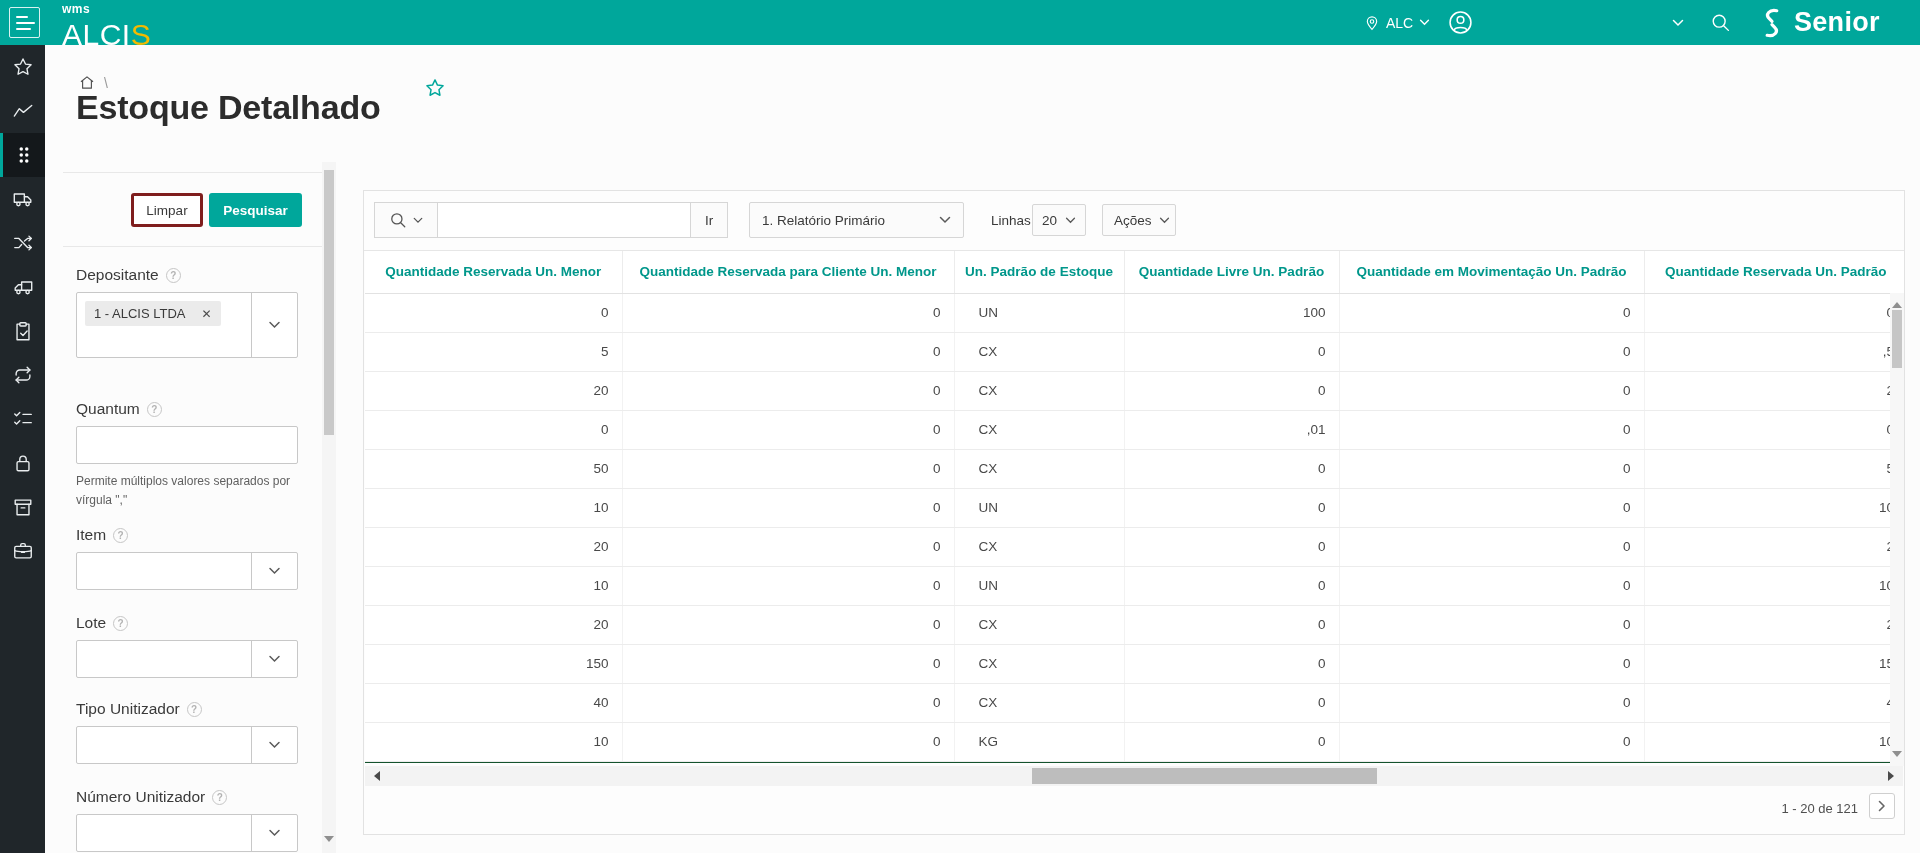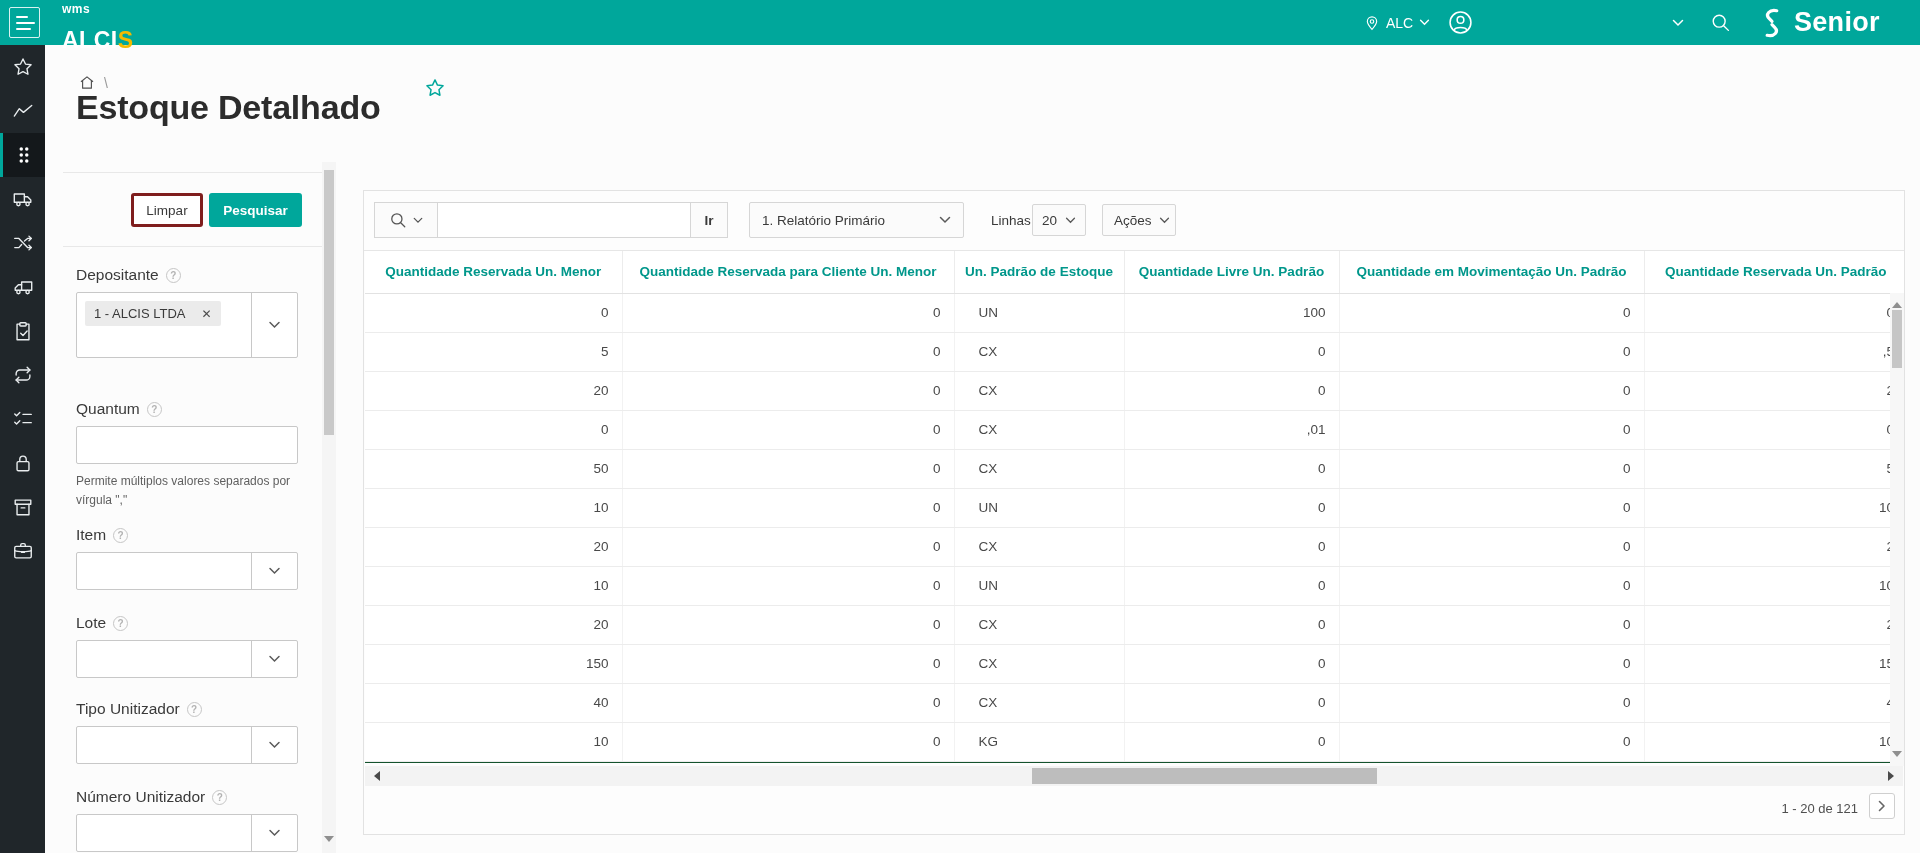--- a/index.html
+++ b/index.html
@@ -7,21 +7,21 @@
     font-family:"Liberation Sans","DejaVu Sans",sans-serif;position:relative;color:#3a3a3a}
   .abs{position:absolute}
   svg{display:block}
 
   
   .topbar{position:absolute;left:0;top:0;width:1920px;height:45px;background:#00a79b;z-index:30}
   .burger{position:absolute;left:9px;top:7px;width:31px;height:31px;border:1px solid rgba(255,255,255,.85);border-radius:2px}
   .burger i{position:absolute;left:6px;height:2px;background:#fff;border-radius:1px}
   .logo{position:absolute;left:62px;top:3px;line-height:1;color:#fff}
   .logo .l1{font-size:12px;font-weight:bold;letter-spacing:.5px}
-  .logo .l2{font-size:23px;font-weight:bold;letter-spacing:.5px;margin-top:14px}
+  .logo .l2{font-size:30px;font-weight:normal;letter-spacing:.5px;margin-top:5px}
   .logo .yellow{color:#f2ba00}
   .tb-right{position:absolute;top:0;height:45px;display:flex;align-items:center;color:#fff}
   .branch{display:flex;align-items:center;gap:6px;font-size:14px}
   .senior-text{font-size:27px;font-weight:bold;color:#fff;letter-spacing:.3px}
 
   
   .rail{position:absolute;left:0;top:45px;width:45px;height:808px;background:#20262a;z-index:20}
   .rail-item{width:45px;height:44px;display:flex;align-items:center;justify-content:center;position:relative}
   .rail-item.active{background:#14181b;border-left:3px solid #00a79b}
 
@@ -356,21 +356,21 @@
             <path d="M15.6 15.6L21 21"></path>
           </svg>
       </span>
       <span>
         <svg width="10" height="7" viewBox="0 0 12 8" fill="none" stroke="#555" stroke-width="1.5" stroke-linecap="round">
             <path d="M1.5 1.5L6 6l4.5-4.5"></path>
           </svg>
       </span>
     </div>
     <input class="tb-ctl tb-input" style="left: 73px; top: 11px; width: 254px; height: 36px; padding: 0px 10px;" value="">
-    <button class="tb-ctl" style="left:326px;top:11px;width:38px;height:36px;justify-content:center;font-weight:bold">Ir</button>
+    <button class="tb-ctl" style="left:326px;top:11px;width:38px;height:36px;justify-content:center;font-weight:normal">Ir</button>
 
     <div class="tb-ctl" style="left:385px;top:11px;width:215px;height:36px;padding:0 12px;border-radius:2px">
       <span style="flex:1">1. Relatório Primário</span>
       <span>
         <svg width="12" height="8" viewBox="0 0 12 8" fill="none" stroke="#5a5a5a" stroke-width="1.5" stroke-linecap="round">
             <path d="M1.5 1.5L6 6l4.5-4.5"></path>
           </svg>
       </span>
     </div>
 

